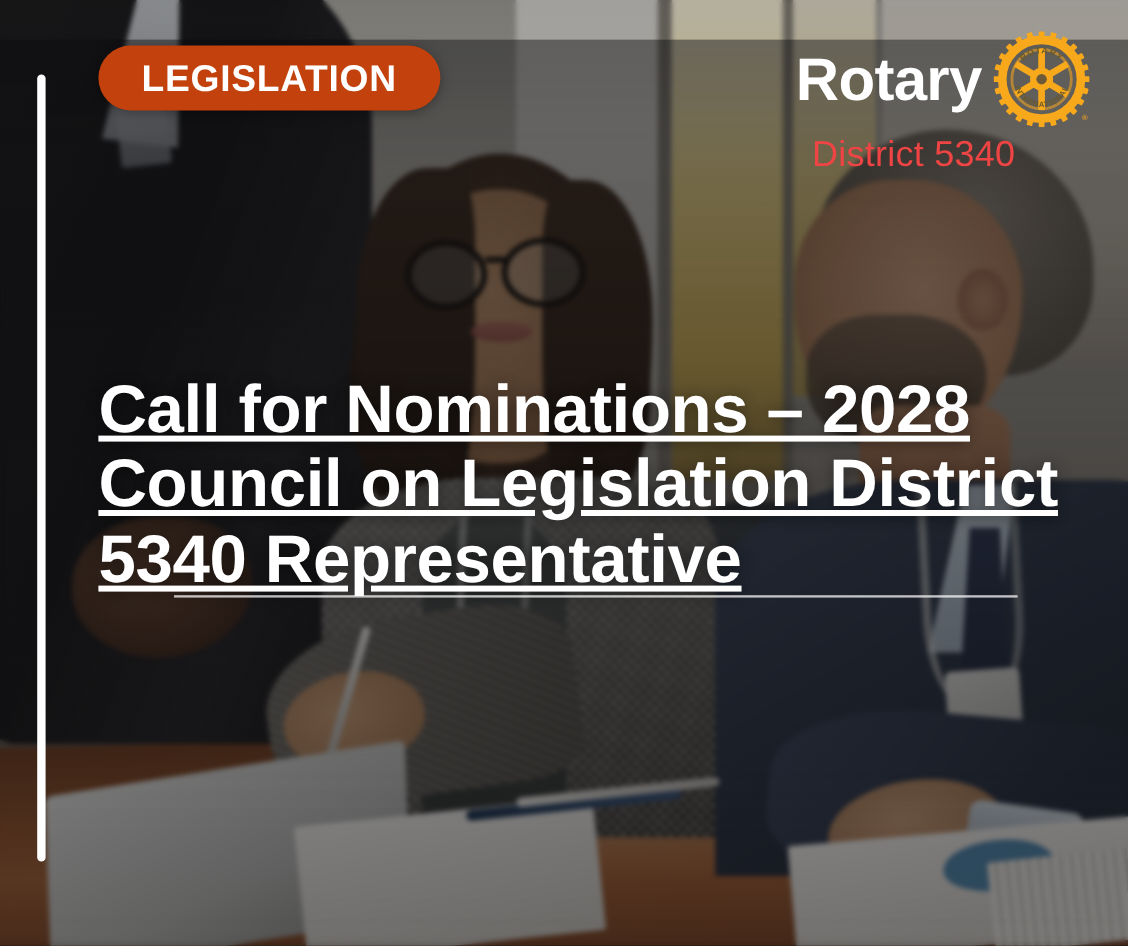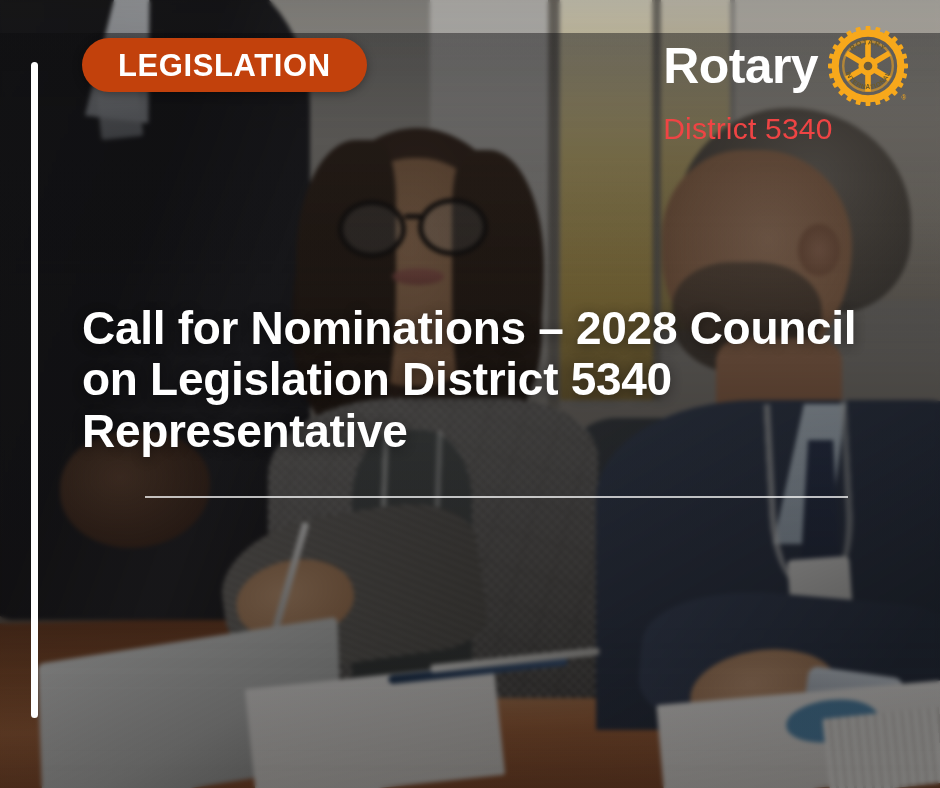--- a/index.html
+++ b/index.html
@@ -272,39 +272,40 @@
     height:54px;padding:0 36px;
     display:flex;align-items:center;justify-content:center;
     background:#c2410c;border-radius:36px;
     box-shadow:0 2px 10px rgba(0,0,0,.35);
   }
   .badge span{
     color:#fff;font-size:31px;font-weight:bold;letter-spacing:.6px;
     font-family:"Liberation Sans", sans-serif;line-height:1;
   }
 
-  .brand{position:absolute;right:32px;top:26px;text-align:left;}
+  .brand{position:absolute;right:32px;top:26px;text-align:right;}
   .brand-row{display:flex;align-items:center;justify-content:flex-end;gap:10px;}
   .brand-word{
     color:#fff;font-size:50px;font-weight:bold;letter-spacing:-.6px;line-height:1;
     font-family:"Liberation Sans", sans-serif;
   }
   .brand-sub{
     color:#ef4444;font-size:30px;font-weight:normal;line-height:1.15;
     margin-top:6px;margin-right:62px;letter-spacing:.2px;
     font-family:"Liberation Sans", sans-serif;
   }
   .gearwrap{width:80px;height:80px;flex:0 0 80px;position:relative;}
 
   .headline{
     position:absolute;left:82px;top:272px;width:805px;
-    color:#fff;font-size:46px;font-weight:bold;line-height:1.12;
+    color:#fff;font-size:56px;font-weight:bold;line-height:1.12;
     letter-spacing:-.3px;
     font-family:"Liberation Sans", sans-serif;
     text-shadow:0 2px 12px rgba(0,0,0,.45);
+    text-decoration:underline;
   }
 
   .divider{
     position:absolute;left:145px;top:496px;width:703px;height:2px;
     background:rgba(255,255,255,.72);
   }
 
   .bullets{
     position:absolute;left:84px;top:536px;width:830px;
     margin:0;padding:0;list-style:none;

